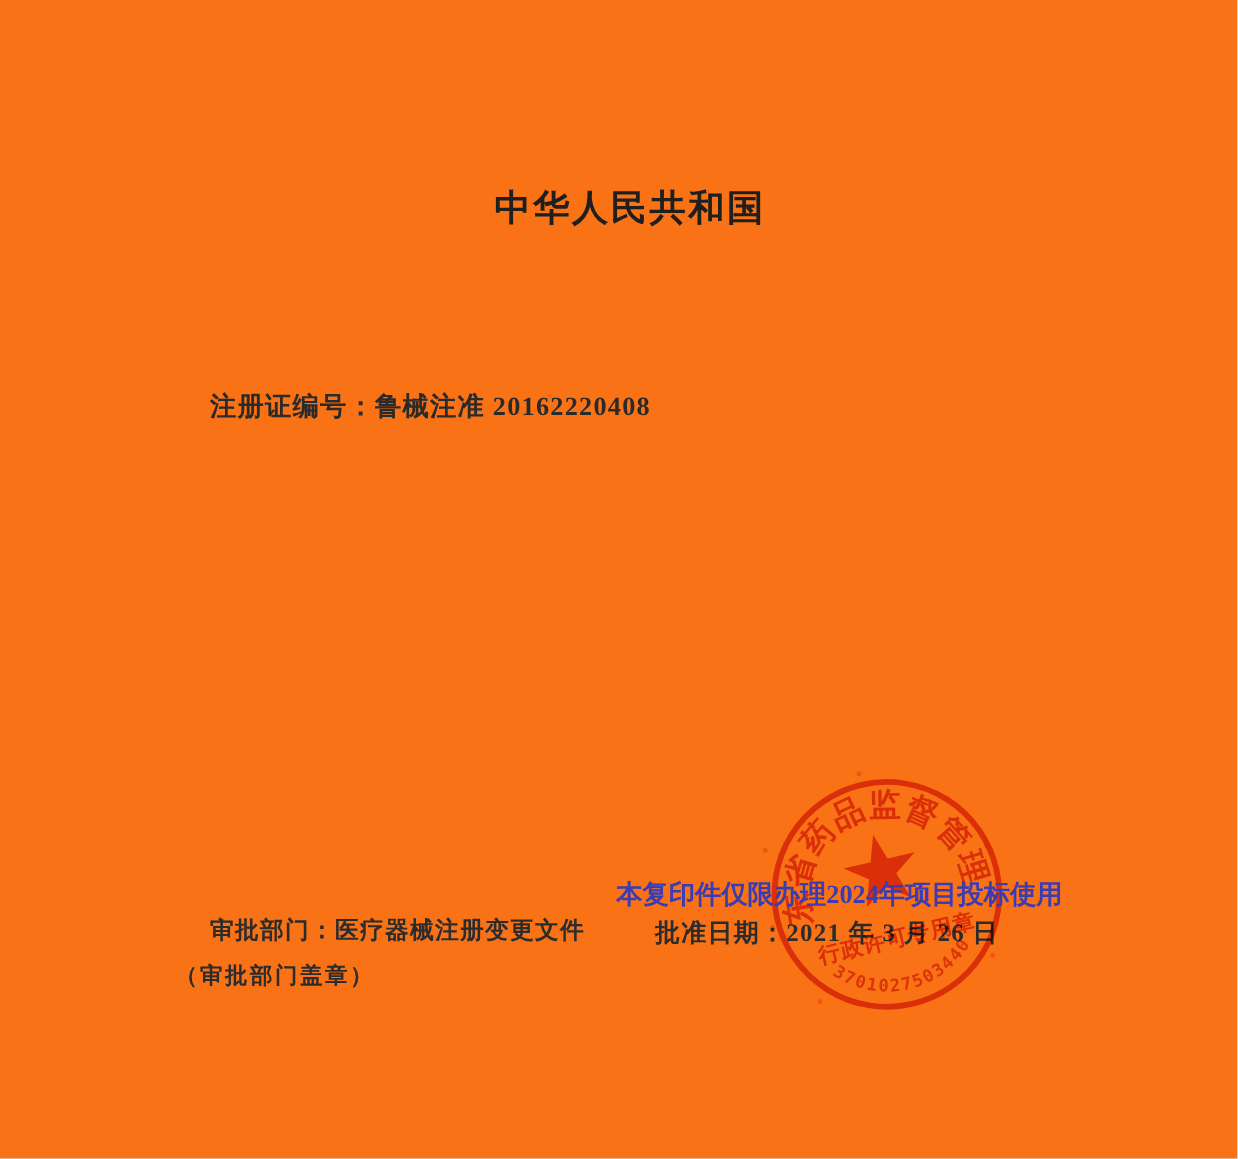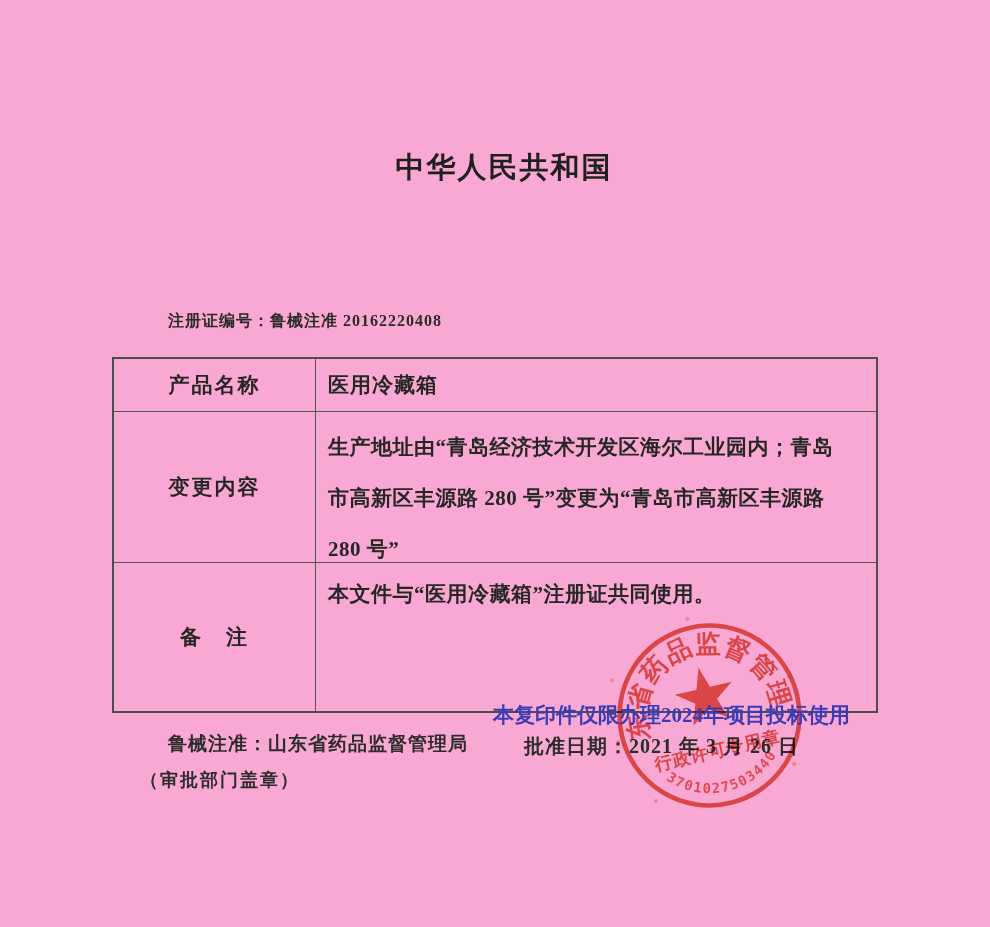--- a/index.html
+++ b/index.html
@@ -1,21 +1,21 @@
 <!DOCTYPE html>
 <html><head>
 <meta charset="utf-8">
 <style>
   * { margin: 0; padding: 0; box-sizing: border-box; }
   html, body { background: #ffffff; }
   .page {
     position: relative;
     width: 990px;
     height: 927px;
-    background: #f9a8d4;
+    background: #f97316;
     overflow: hidden;
     font-family: "Liberation Serif", "DejaVu Serif", serif;
     color: #242424;
   }
   .title-block {
     position: absolute;
     top: 146px;
     left: 0;
     width: 100%;
     text-align: center;
@@ -25,21 +25,21 @@
     font-size: 29px;
     font-weight: 700;
     line-height: 43px;
     letter-spacing: 2px;
     color: #1f1f1f;
   }
   .reg-line {
     position: absolute;
     left: 168px;
     top: 311px;
-    font-size: 16px;
+    font-size: 21px;
     font-weight: 700;
     color: #2a2a2a;
     letter-spacing: 1px;
   }
   .doc-table {
     position: absolute;
     left: 112px;
     top: 357px;
     width: 766px;
     height: 356px;
@@ -122,32 +122,22 @@
 <body>
 
 <div class="page">
 
   <div class="title-block">
     <div class="title-line">中华人民共和国</div>
   </div>
 
   <div class="reg-line">注册证编号：鲁械注准 20162220408</div>
 
-  <div class="doc-table">
-    <div class="cell label r0 c0">产品名称</div>
-    <div class="cell value v0 r0">医用冷藏箱</div>
 
-    <div class="cell label c0">变更内容</div>
-    <div class="cell value v1">生产地址由“青岛经济技术开发区海尔工业园内；青岛市高新区丰源路 280 号”变更为“青岛市高新区丰源路 280 号”</div>
-
-    <div class="cell label c0">备　注</div>
-    <div class="cell value v2">本文件与“医用冷藏箱”注册证共同使用。</div>
-  </div>
-
-  <div class="footer-dept">鲁械注准：山东省药品监督管理局</div>
+  <div class="footer-dept">审批部门：医疗器械注册变更文件</div>
   <div class="footer-sealnote">（审批部门盖章）</div>
   <div class="footer-date">批准日期：2021 年 3 月 26 日</div>
 
   <div class="watermark">本复印件仅限办理2024年项目投标使用</div>
 
   <div class="stamp">
     <svg viewBox="0 0 230 230" xmlns="http://www.w3.org/2000/svg">
       <defs>
         <path id="ringPath" d="M 56.7 136.2 A 62 62 0 1 1 173.3 136.2" fill="none"></path>
         <path id="serialPath" d="M 52.7 158.6 A 76 76 0 0 0 177.3 158.6" fill="none"></path>

